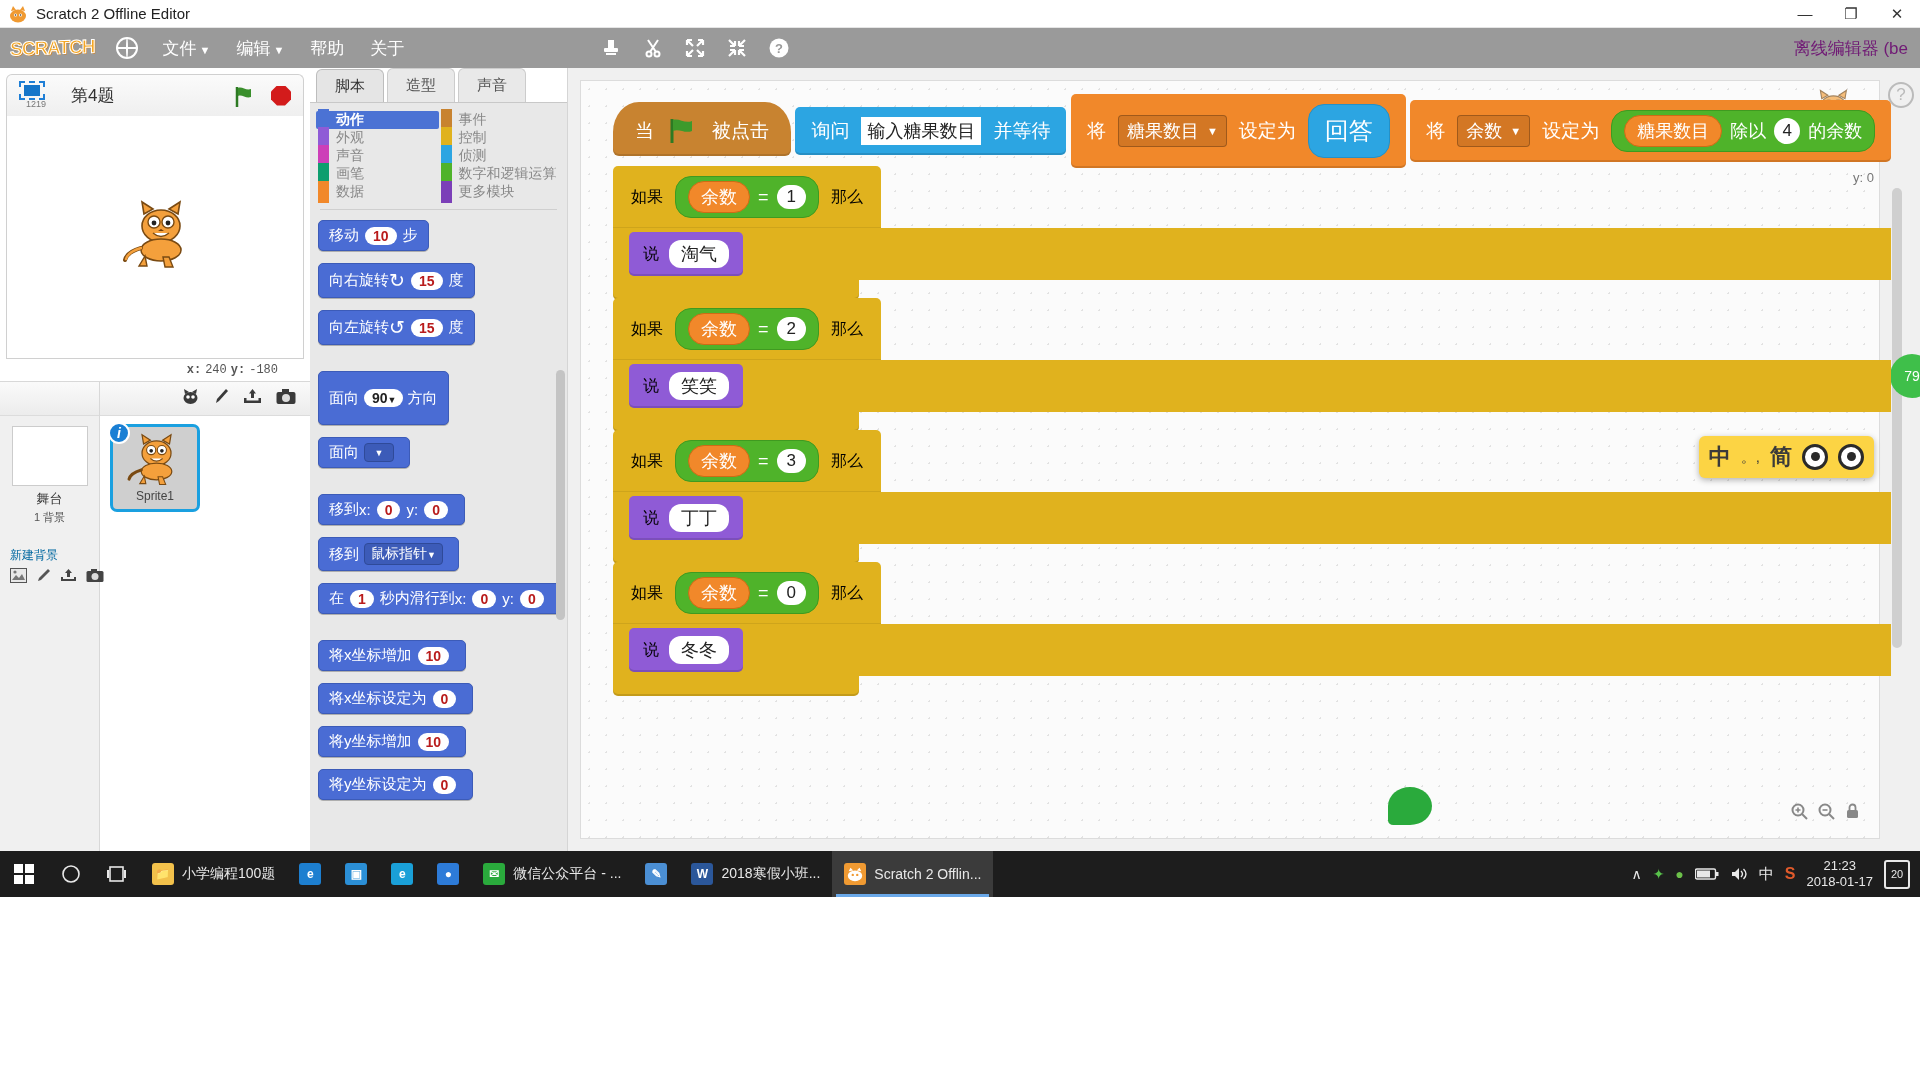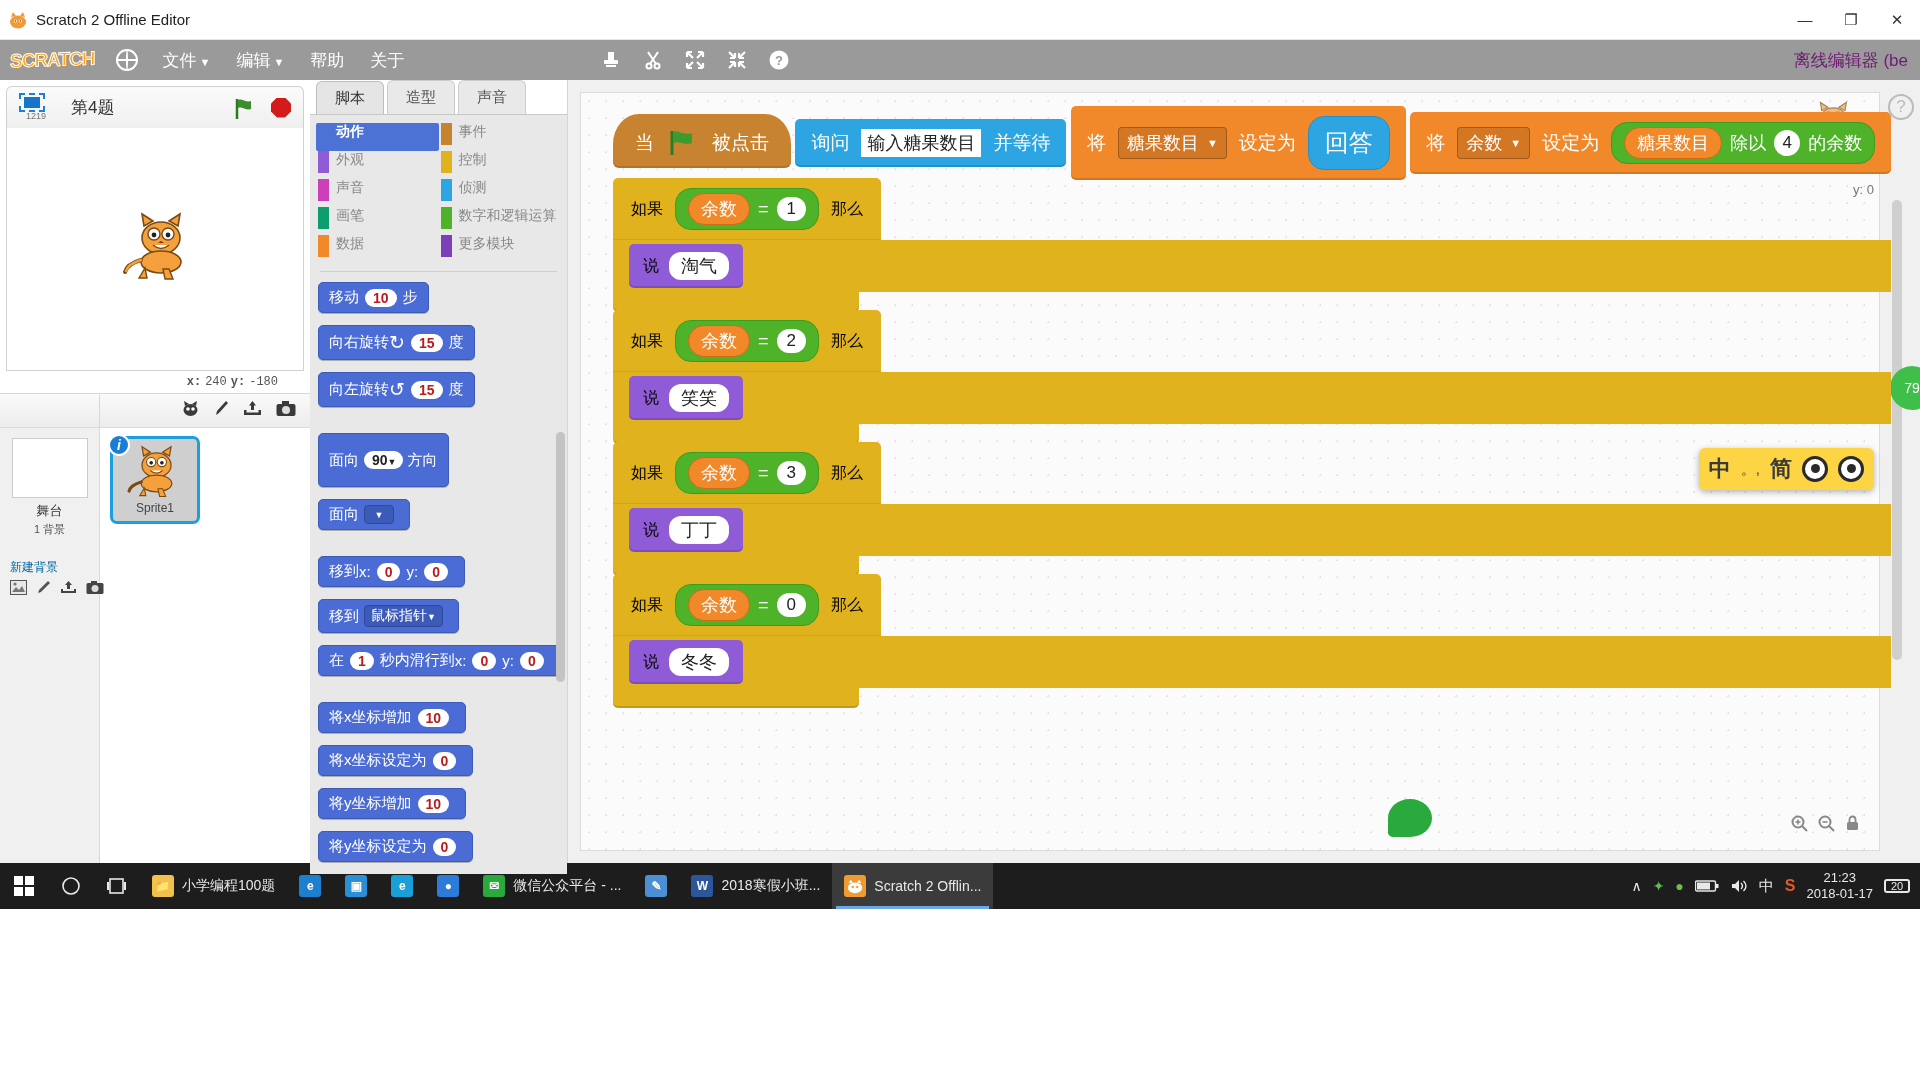--- a/index.html
+++ b/index.html
@@ -1,20 +1,20 @@
 <!DOCTYPE html>
 <html><head>
 <meta charset="utf-8">
 <style>
   * { box-sizing: border-box; margin:0; padding:0; }
   html,body { width:1920px; height:1080px; overflow:hidden; font-family:"Liberation Sans", sans-serif; }
   body { background:#fff; }
 
   
-  .titlebar { height:40px; background:#ffffff; display:flex; align-items:center; border-bottom:1px solid #e5e5e5; }
+  .titlebar { height:28px; background:#ffffff; display:flex; align-items:center; border-bottom:1px solid #e5e5e5; }
   .titlebar .tb-icon { width:20px; height:20px; margin-left:8px; margin-right:8px; position:relative; }
   .titlebar .tb-title { font-size:15px; color:#222; }
   .titlebar .tb-btns { margin-left:auto; display:flex; height:28px; }
   .tb-btn { width:46px; height:28px; display:flex; align-items:center; justify-content:center; font-size:15px; color:#333; }
 
   
   .menubar { height:40px; background:#9a9a9a; display:flex; align-items:center; padding:0 10px; position:relative; }
   .scratch-logo { font-family:"Liberation Sans", sans-serif; font-weight:bold; font-size:19px; color:#f5a623;
     -webkit-text-stroke:1px #fff; letter-spacing:-1px; margin-right:22px; transform:skewY(-2deg);
     text-shadow:1px 1px 0 #d4821c; }
@@ -74,21 +74,21 @@
   
   .palette { width:258px; background:#fff; display:flex; flex-direction:column; border-right:1px solid #d5d5d5; }
   .tabs { height:34px; display:flex; align-items:flex-end; padding-left:6px; background:#fff; }
   .tab { padding:7px 18px 7px 18px; font-size:15px; color:#555; background:#e9e9e9; border:1px solid #ccc;
     border-bottom:none; border-radius:6px 6px 0 0; margin-right:3px; cursor:pointer; }
   .tab.active { background:#e8e8e8; color:#333; border-color:#bdbdbd; font-weight:normal; position:relative; top:1px;
     background:#e5e5e5; }
   .palette-inner { flex:1; background:#e8e8e8; border-top:1px solid #c8c8c8; display:flex; flex-direction:column; padding:8px 0 0 0; position:relative; }
   .cats { display:flex; padding:0 6px; }
   .cat-col { width:50%; }
-  .cat-row { display:flex; height:28px; cursor:pointer; padding-left:2px; }
+  .cat-row { display:flex; align-items:center; height:18px; cursor:pointer; padding-left:2px; }
   .cat-swatch { width:11px; height:22px; margin-right:7px; }
   .cat-label { font-size:14px; color:#888; white-space:nowrap; }
   .cat-row.selected { background:#4b72d4; border-radius:2px; }
   .cat-row.selected .cat-label { color:#fff; font-weight:bold; }
   .cat-sep { height:1px; background:#cfcfcf; margin:8px 10px 10px 10px; }
   .blocks { flex:1; padding-left:8px; overflow:hidden; position:relative; }
   .blk { background:#4a6cd4; color:#fff; border-radius:5px; display:inline-flex; align-items:center;
     padding:5px 10px; font-size:15px; margin-bottom:12px; box-shadow:0 1px 0 rgba(0,0,0,.25); position:relative;
     border:1px solid #3c5bb8; white-space:nowrap; }
   .blk .numf { background:#fff; color:#b91c1c; border-radius:10px; padding:1px 8px; margin:0 6px; font-weight:bold; font-size:14px; }
@@ -166,21 +166,21 @@
   .tb-app { height:46px; display:flex; align-items:center; gap:8px; padding:0 12px; color:#e8e8e8; font-size:14px;
     max-width:185px; overflow:hidden; position:relative; }
   .tb-app.active { background:#3b3b3b; }
   .tb-app.active::after { content:""; position:absolute; left:4px; right:4px; bottom:0; height:3px; background:#6aa8e8; }
   .tb-app .ai { width:22px; height:22px; border-radius:3px; flex:none; display:flex; align-items:center; justify-content:center;
     font-size:12px; font-weight:bold; color:#fff; }
   .tb-app .al { white-space:nowrap; overflow:hidden; text-overflow:ellipsis; }
   .tray { margin-left:auto; display:flex; align-items:center; gap:11px; padding-right:10px; font-size:14px; color:#e8e8e8; }
   .tray .clock { text-align:center; line-height:1.25; font-size:13px; }
   .tray-btn { display:flex; align-items:center; justify-content:center; }
-  .notif-box { width:26px; height:14px; border:2px solid #e8e8e8; border-radius:3px; font-size:11px;
+  .notif-box { width:26px; height:29px; border:2px solid #e8e8e8; border-radius:3px; font-size:11px;
     display:flex; align-items:center; justify-content:center; }
 </style>
 </head>
 <body>
 
 <div class="titlebar">
   <div class="tb-icon">
     <svg width="20" height="20" viewBox="0 0 20 20">
         <ellipse cx="10" cy="12" rx="8" ry="6.5" fill="#f09a32"></ellipse>
         <path d="M3 7 L5 2 L8 6 Z" fill="#f09a32"></path>

